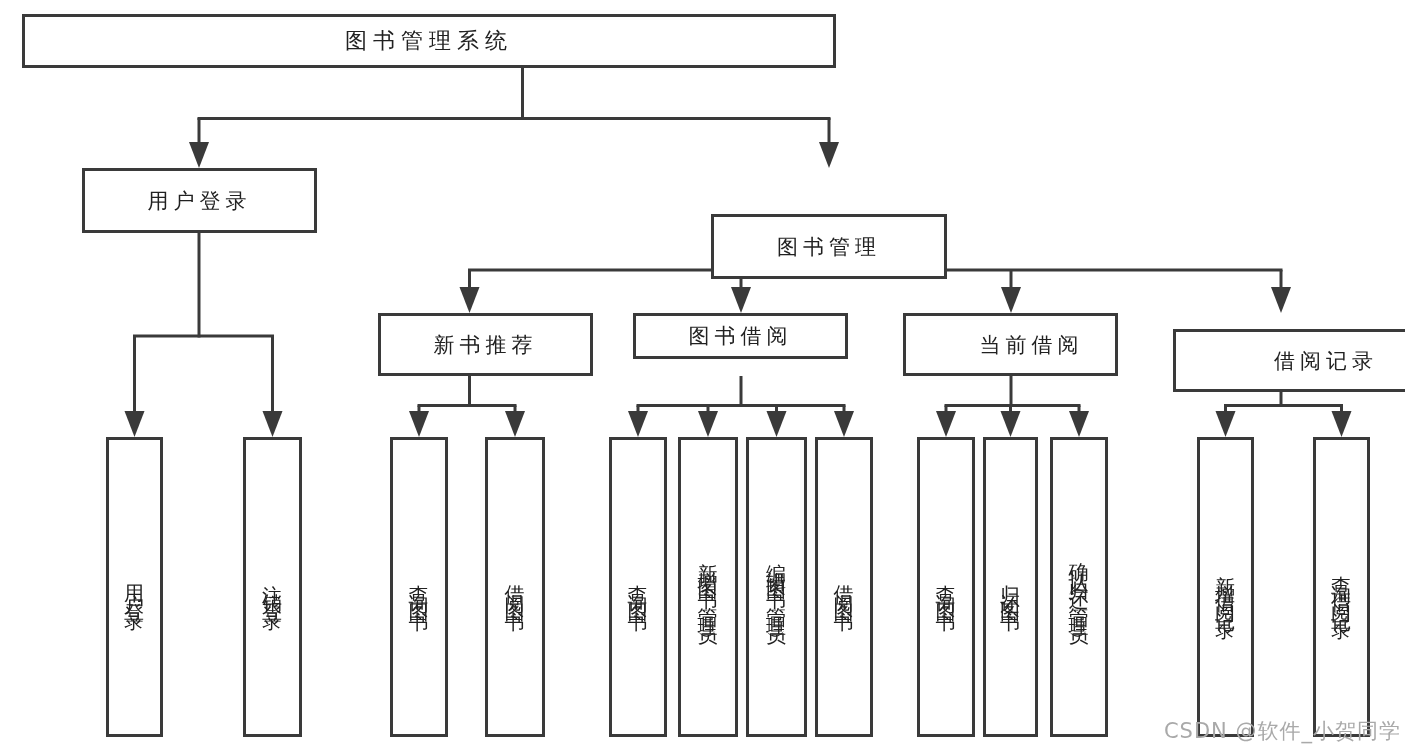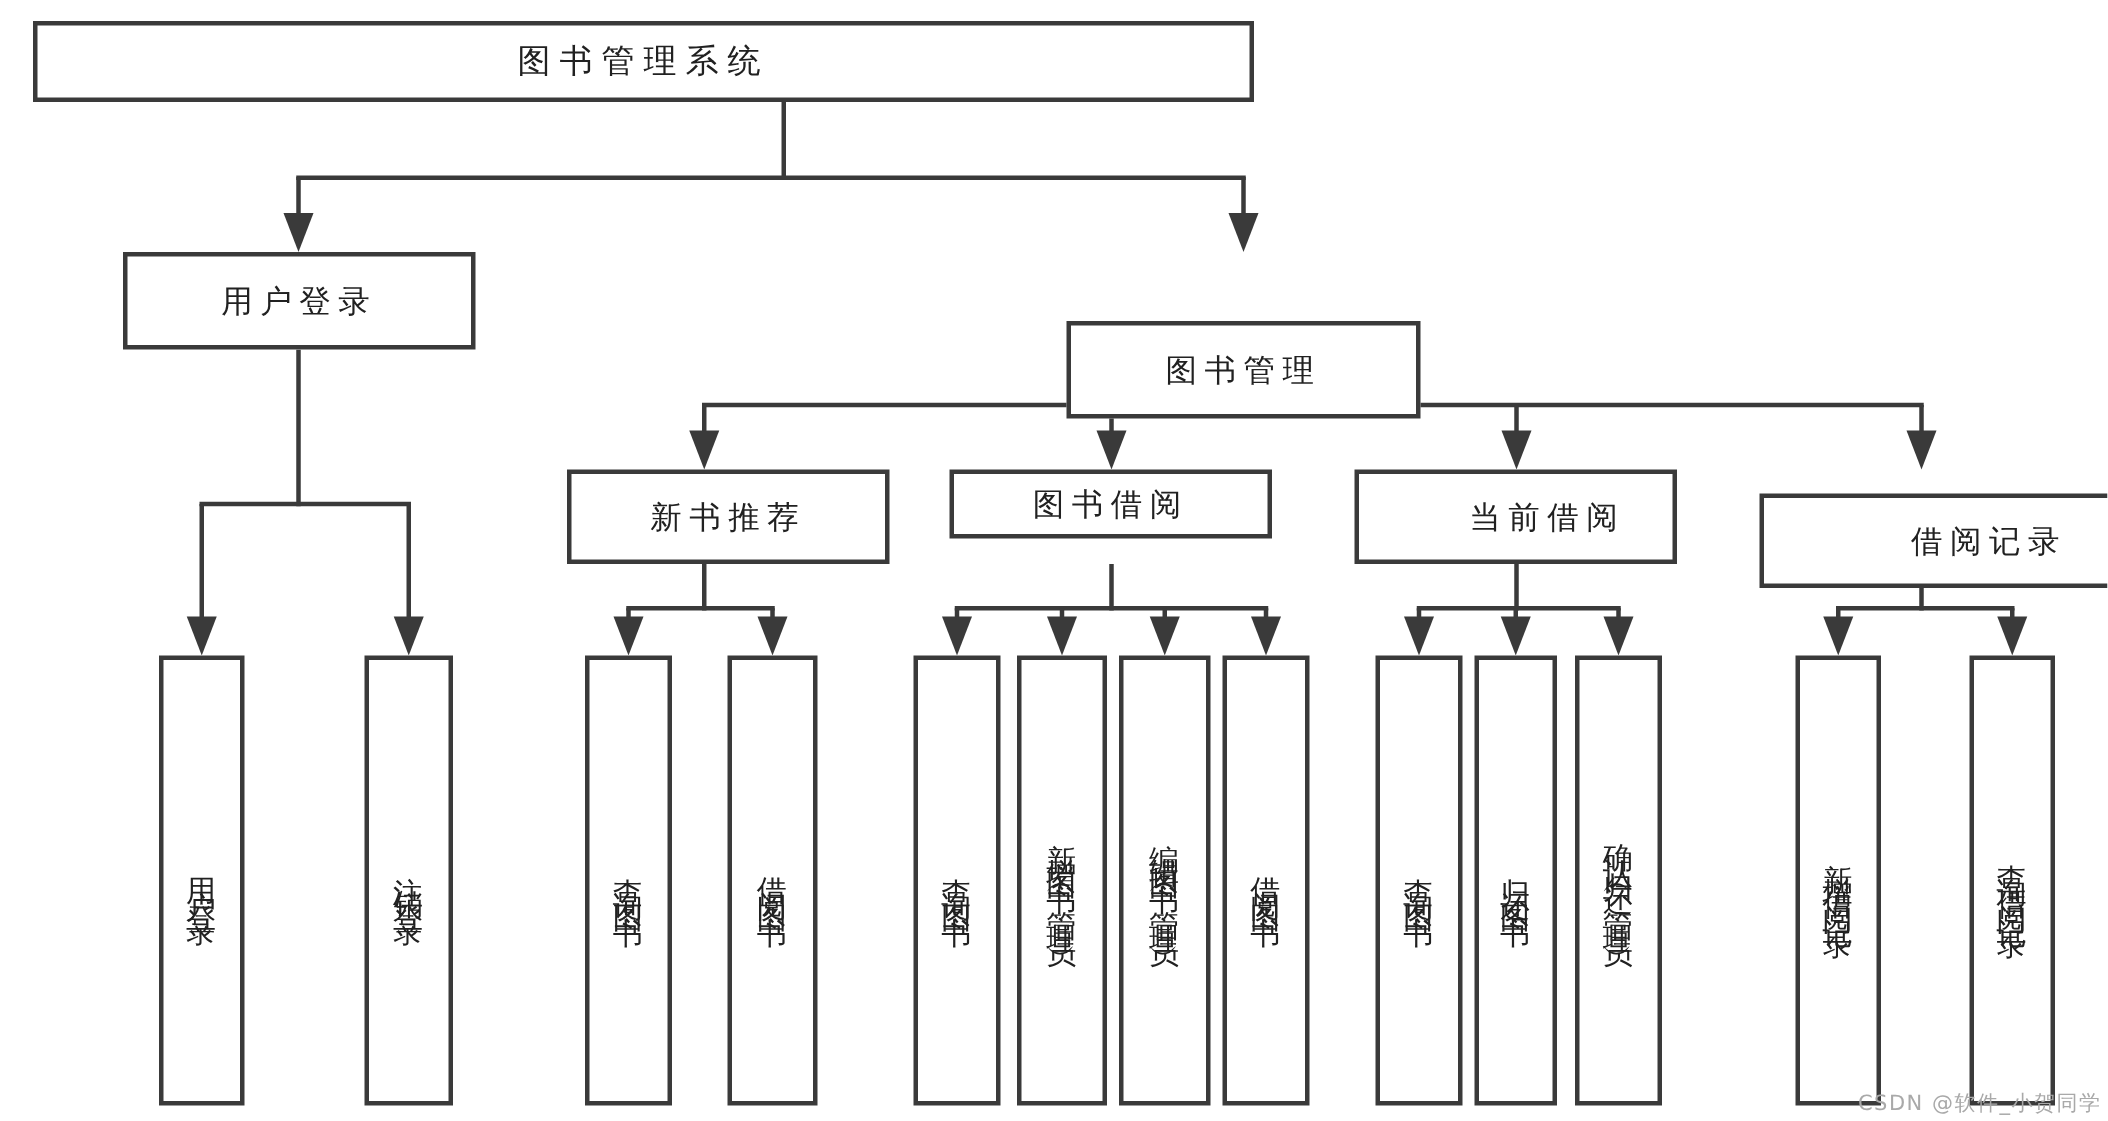--- a/index.html
+++ b/index.html
@@ -37,21 +37,21 @@
     display:flex;align-items:center;justify-content:center;
     writing-mode:vertical-rl;
     text-orientation:mixed;
     font-size:20px;letter-spacing:9px;
     line-height:1;
     color:var(--text);
   }
   .watermark{
     position:absolute;z-index:3;
     right:4px;bottom:2px;
-    font-size:14px;letter-spacing:1px;
+    font-size:21px;letter-spacing:1px;
     color:var(--wm);
   }
 </style>
 </head>
 <body>
 
 <div class="canvas">
 
   <svg class="connector-svg" id="connector-svg" width="1405" height="747">
       <line x1="522.5" y1="68" x2="522.5" y2="118.5" stroke="#3a3a3a" stroke-width="3"></line>

